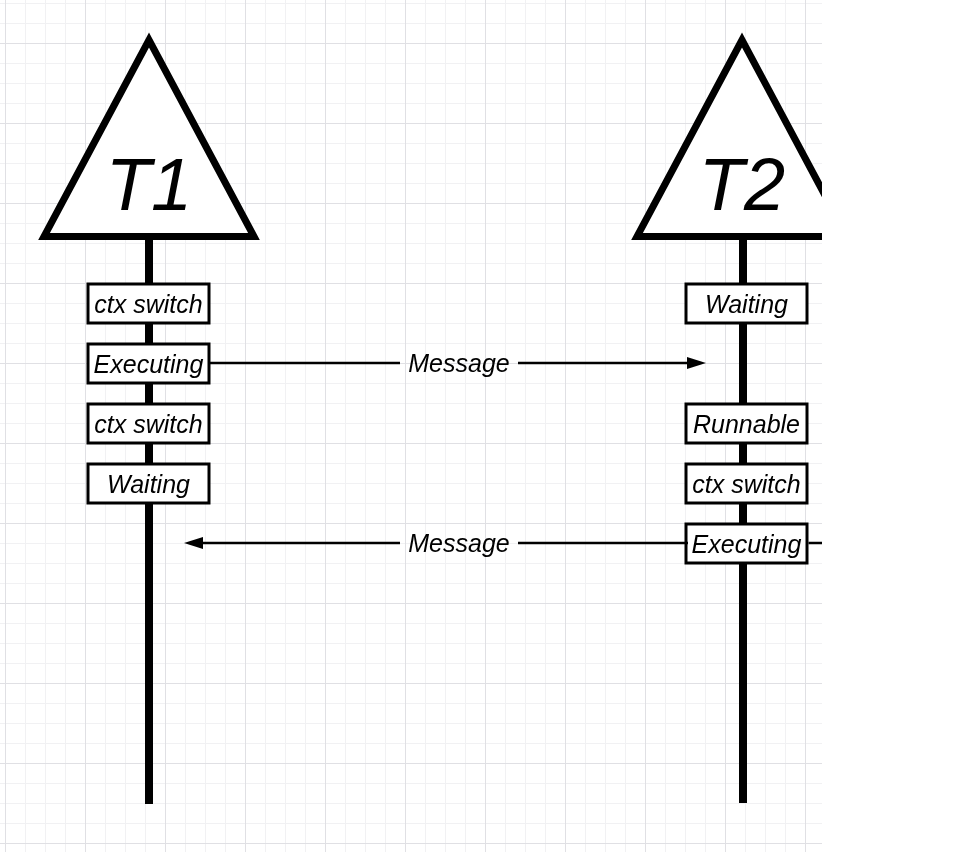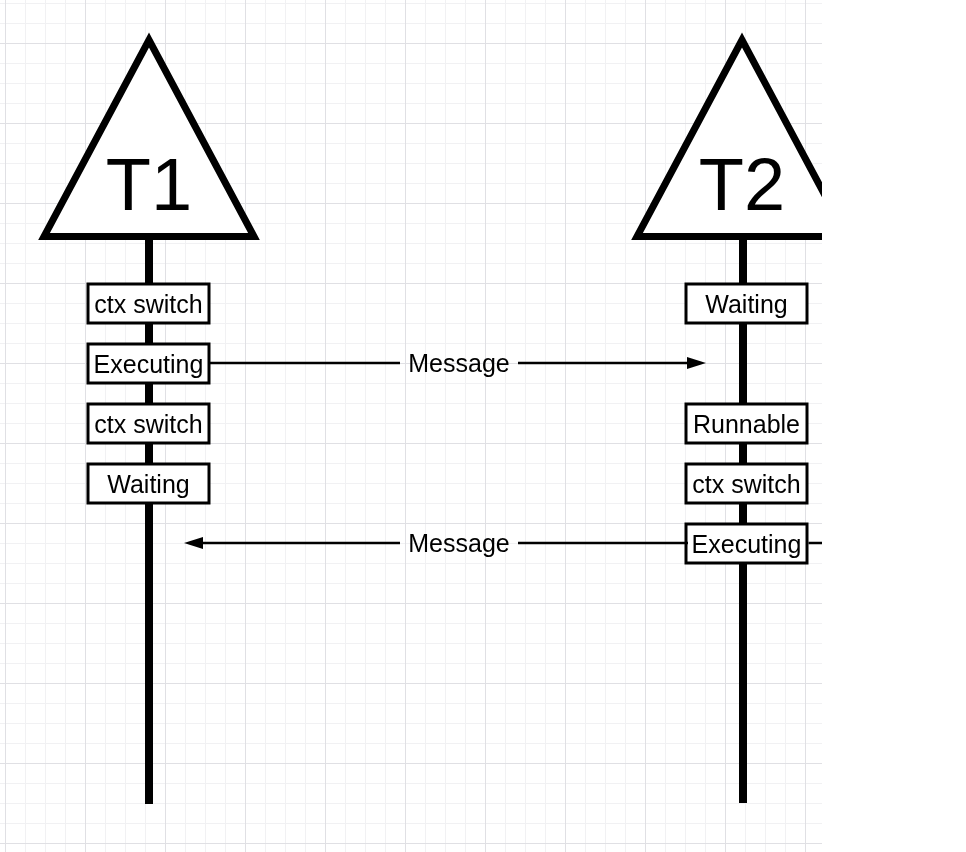--- a/index.html
+++ b/index.html
@@ -16,20 +16,21 @@
     height: 852px;
     overflow: hidden;
     background-color: var(--paper);
     background-image:
       linear-gradient(to right,  var(--grid-major) 1px, transparent 1px),
       linear-gradient(to bottom, var(--grid-major) 1px, transparent 1px),
       linear-gradient(to right,  var(--grid-minor) 1px, transparent 1px),
       linear-gradient(to bottom, var(--grid-minor) 1px, transparent 1px);
     background-size: 80px 80px, 80px 80px, 20px 20px, 20px 20px;
     background-position: 5px 0, 0 43px, 5px 0, 0 3px;
+    font-style: italic;
   }
   svg.diagram { position: absolute; left: 0; top: 0; }
   .shape {
     stroke: var(--ink);
     fill: #ffffff;
   }
   .triangle   { stroke-width: 7; stroke-linejoin: miter; }
   .lifeline   { stroke: var(--ink); stroke-width: 8; }
   .state-box  { stroke-width: 3; }
   .pentagon   { stroke-width: 3; }

